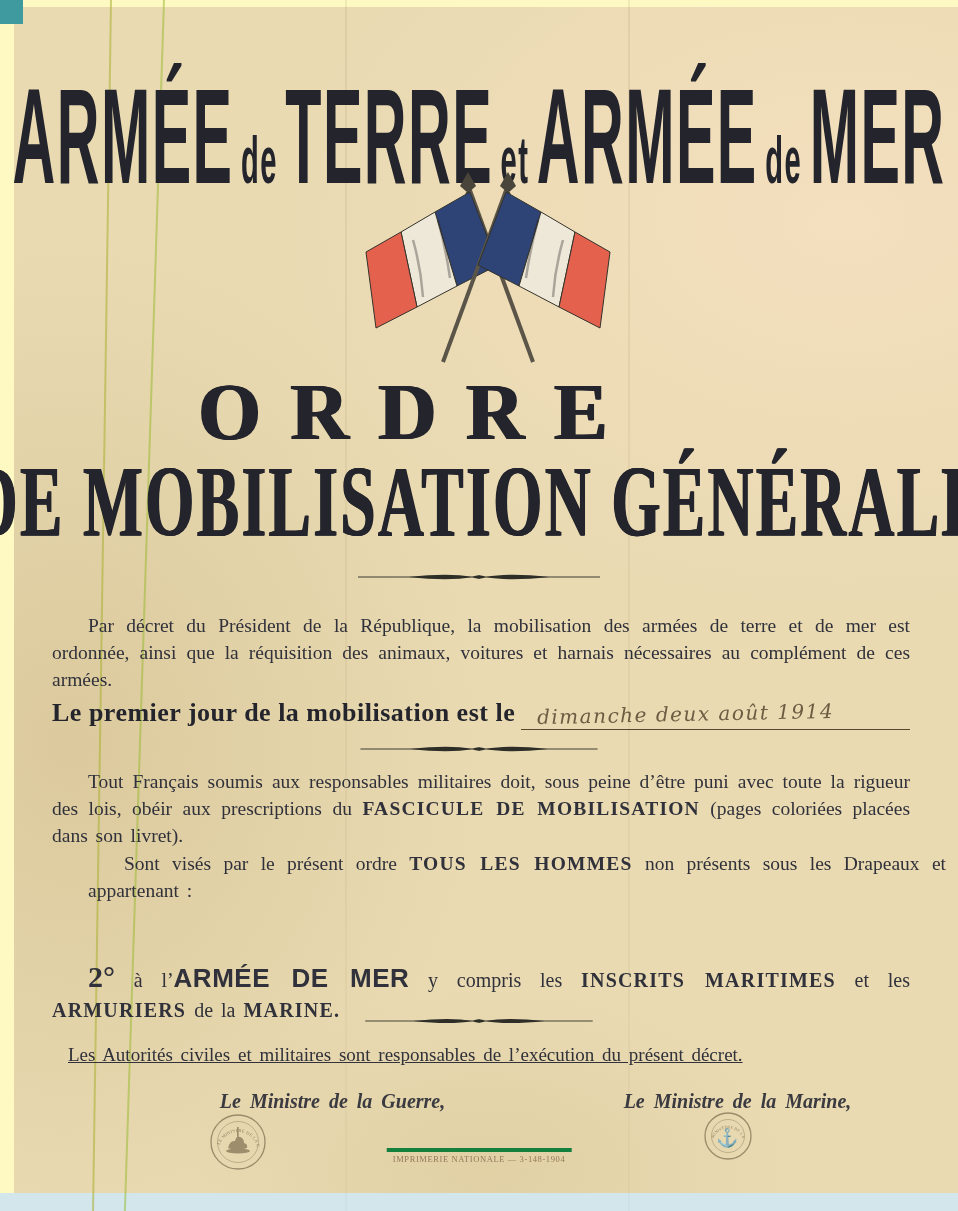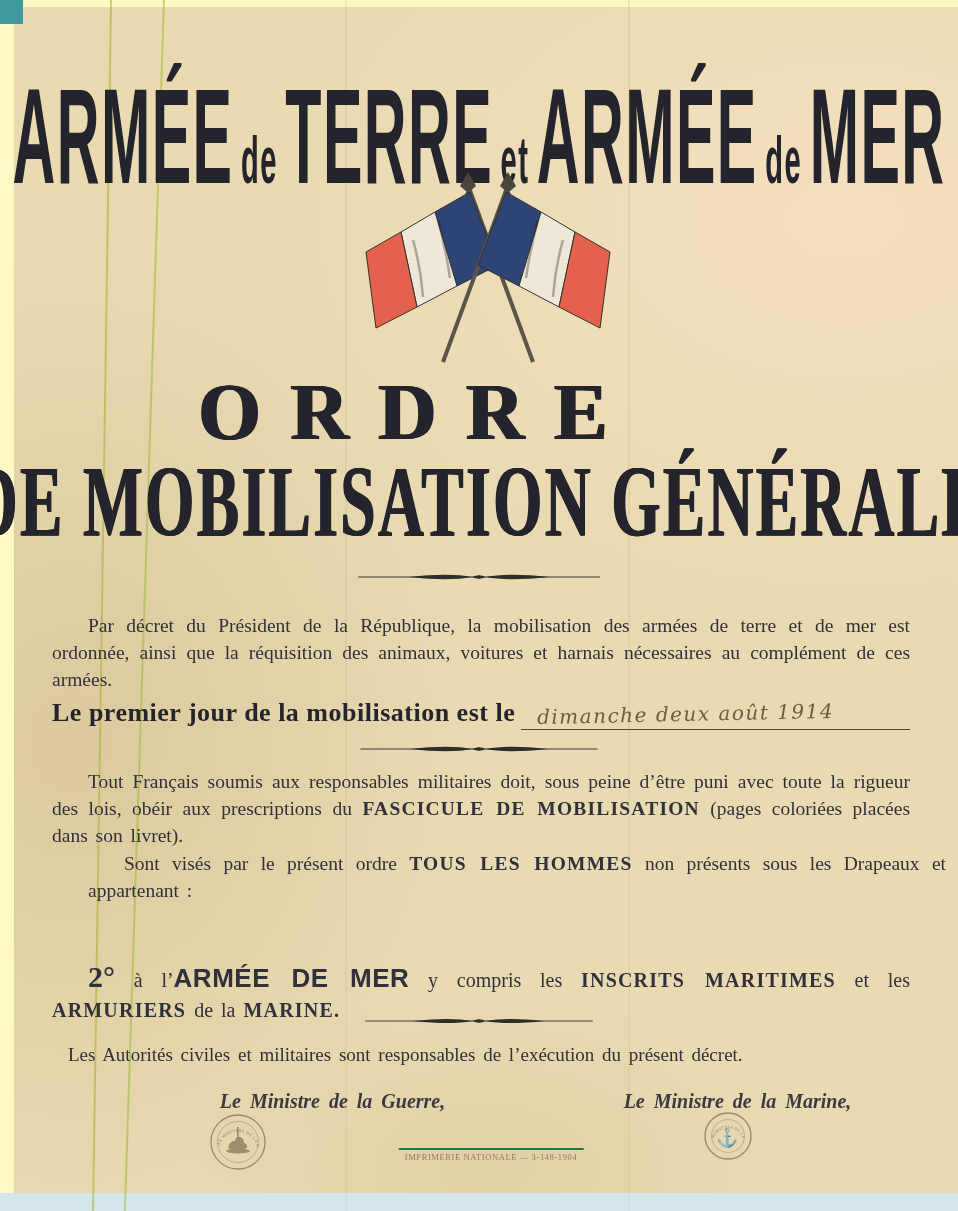--- a/index.html
+++ b/index.html
@@ -62,32 +62,32 @@
   #first-day{position:absolute;left:52px;top:698px;width:858px;display:flex;align-items:baseline;}
   #first-day .fd-label{font-weight:bold;font-size:26px;letter-spacing:.5px;color:#23242c;
     white-space:nowrap;font-family:"Liberation Serif",serif;}
   #first-day .fd-line{flex:1;display:flex;align-items:baseline;margin-left:6px;
     border-bottom:1.5px solid #57492f;padding:0 0 3px 16px;}
   .handwriting{font-family:"DejaVu Serif",serif;font-style:italic;font-size:20px;
     color:#6d5c42;letter-spacing:1.5px;transform:rotate(-1.2deg);white-space:nowrap;}
 
   
   #responsibility{position:absolute;left:68px;top:1044px;width:860px;margin:0;
-    font-size:19px;color:#30313a;word-spacing:3px;font-family:"Liberation Serif",serif;}
+    font-size:19px;color:#30313a;word-spacing:3px;font-family:"Liberation Serif",serif;text-decoration:underline;}
   .signature{position:absolute;top:1090px;font-family:"Liberation Serif",serif;
     font-style:italic;font-weight:bold;font-size:20px;color:#3a3a40;
     word-spacing:4px;text-align:center;}
   #signature-war{left:140px;width:385px;}
   #signature-navy{left:560px;width:355px;}
   #seal-war{position:absolute;left:208px;top:1112px;}
   #seal-navy{position:absolute;left:702px;top:1110px;}
   #imprint{position:absolute;left:50%;top:1148px;transform:translateX(-50%);
-    border-top:2px solid #15803d;padding:2px 6px 0 6px;
+    border-top:4px solid #15803d;padding:2px 6px 0 6px;
     font-size:8.5px;letter-spacing:.6px;color:#93785a;font-family:"Liberation Serif",serif;
-    white-space:nowrap;margin-left:12px;}
+    white-space:nowrap;}
 </style>
 </head>
 <body>
 
 <div id="page">
 
   <svg width="0" height="0" style="position:absolute" aria-hidden="true">
     <defs>
       <symbol id="spindle" viewBox="0 0 250 14">
         <line x1="4" y1="7" x2="246" y2="7" stroke="#3a3a30" stroke-width="1"></line>

